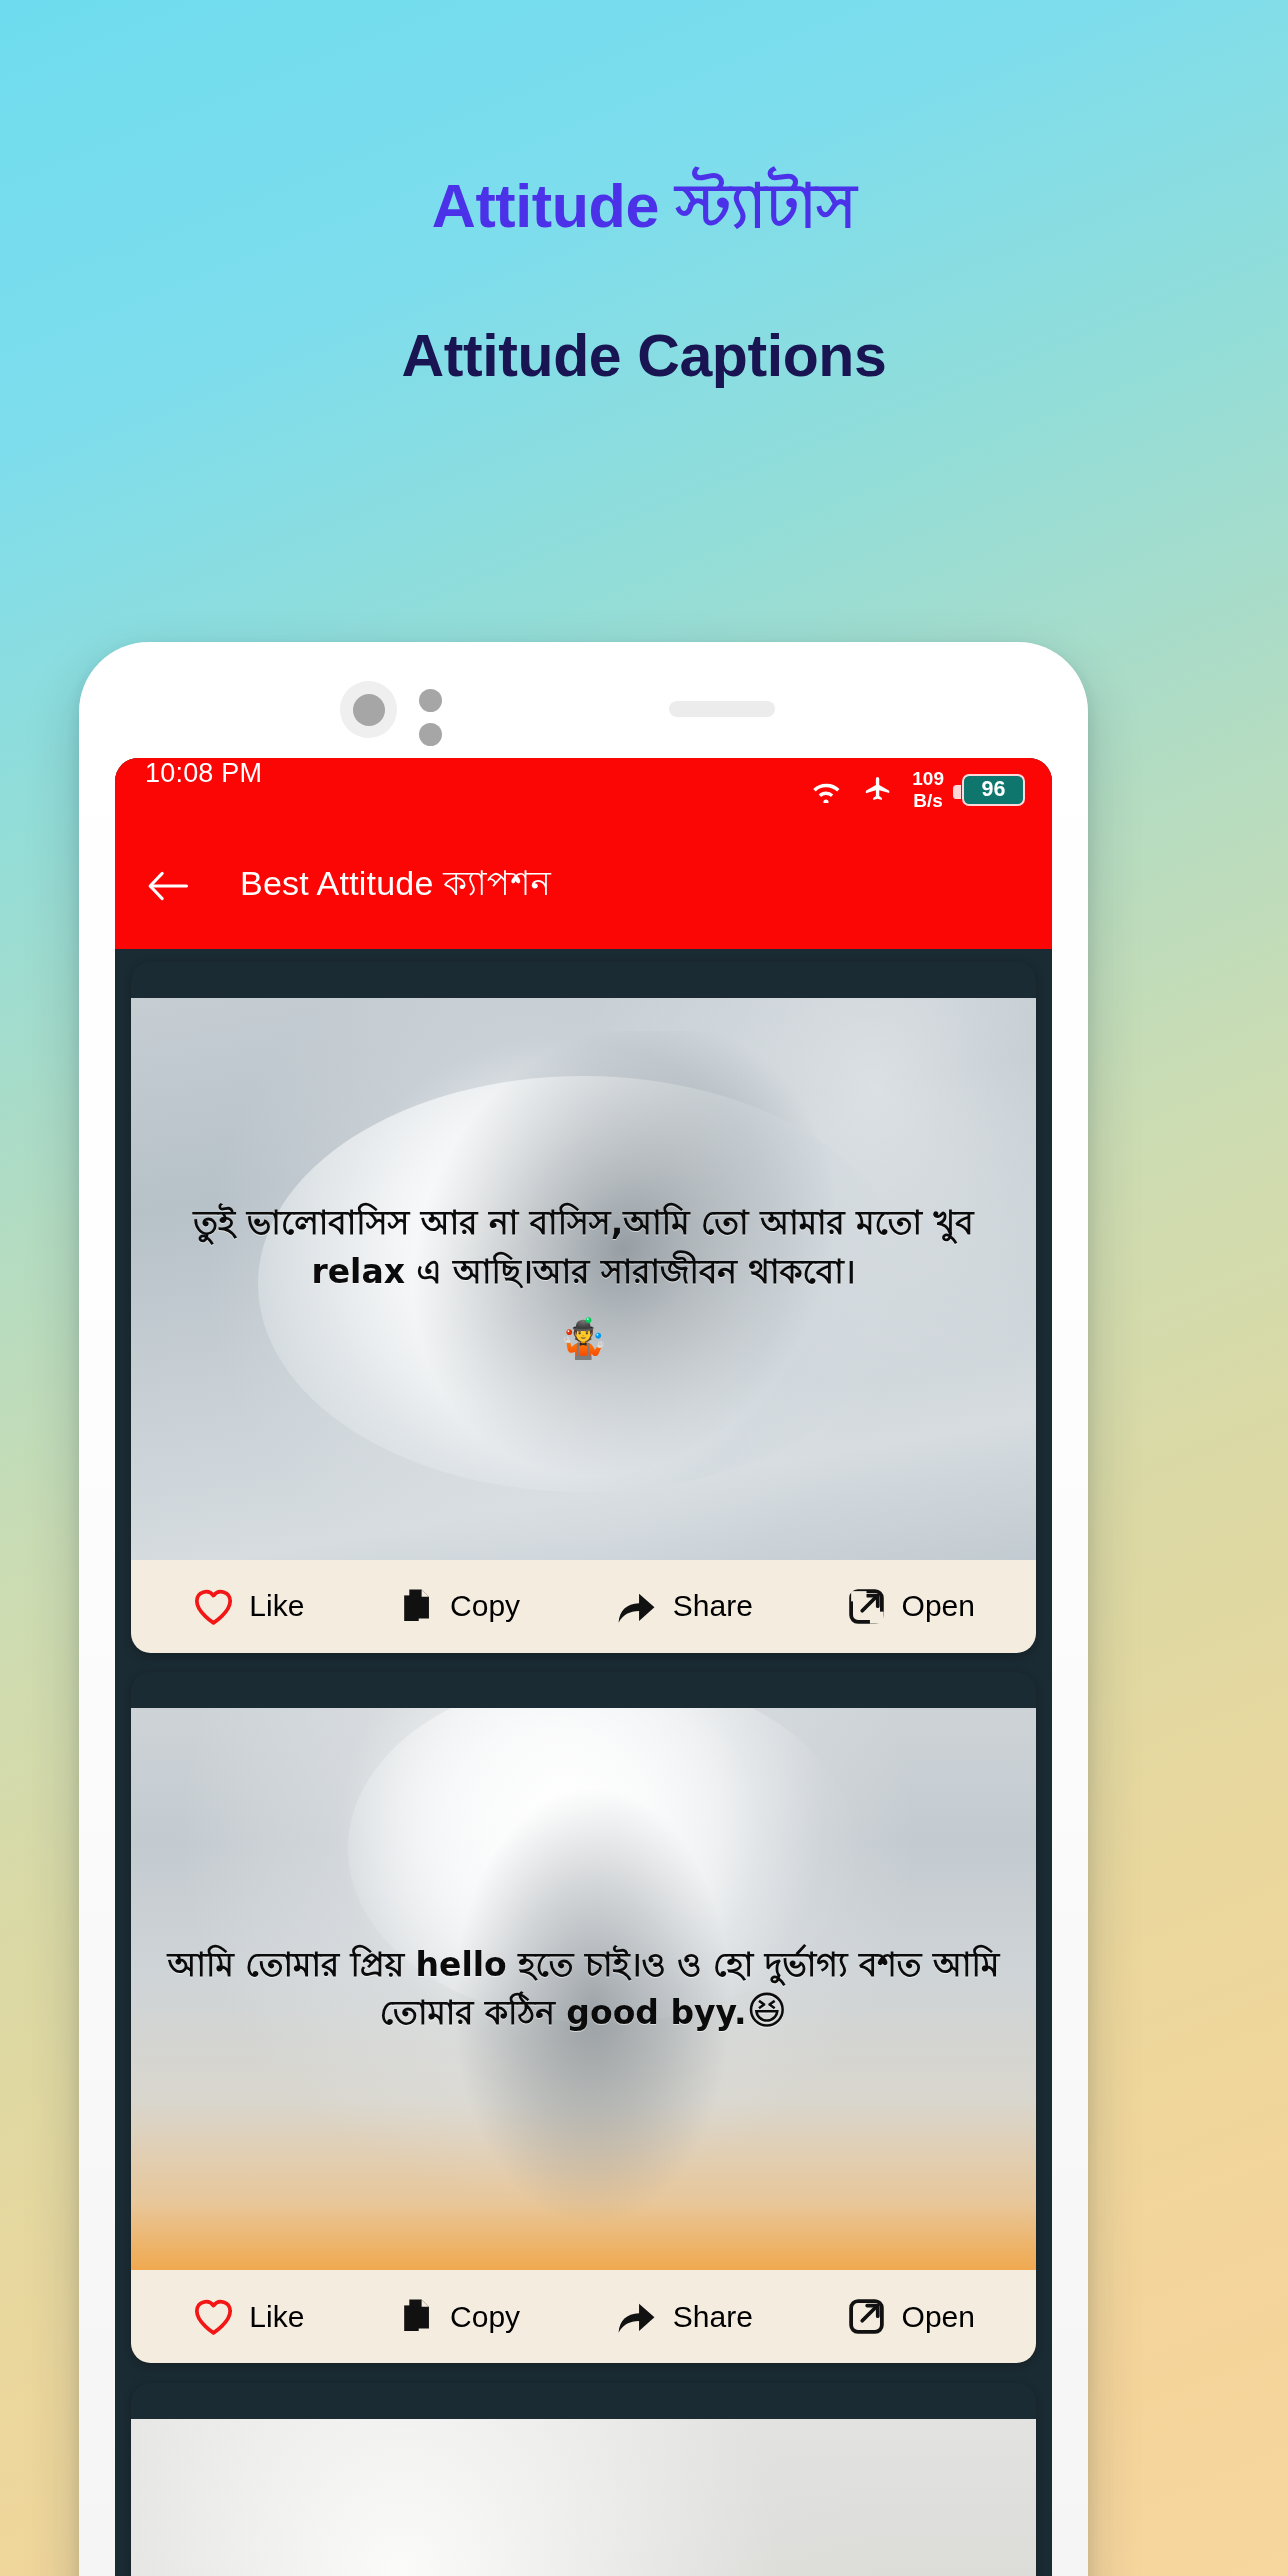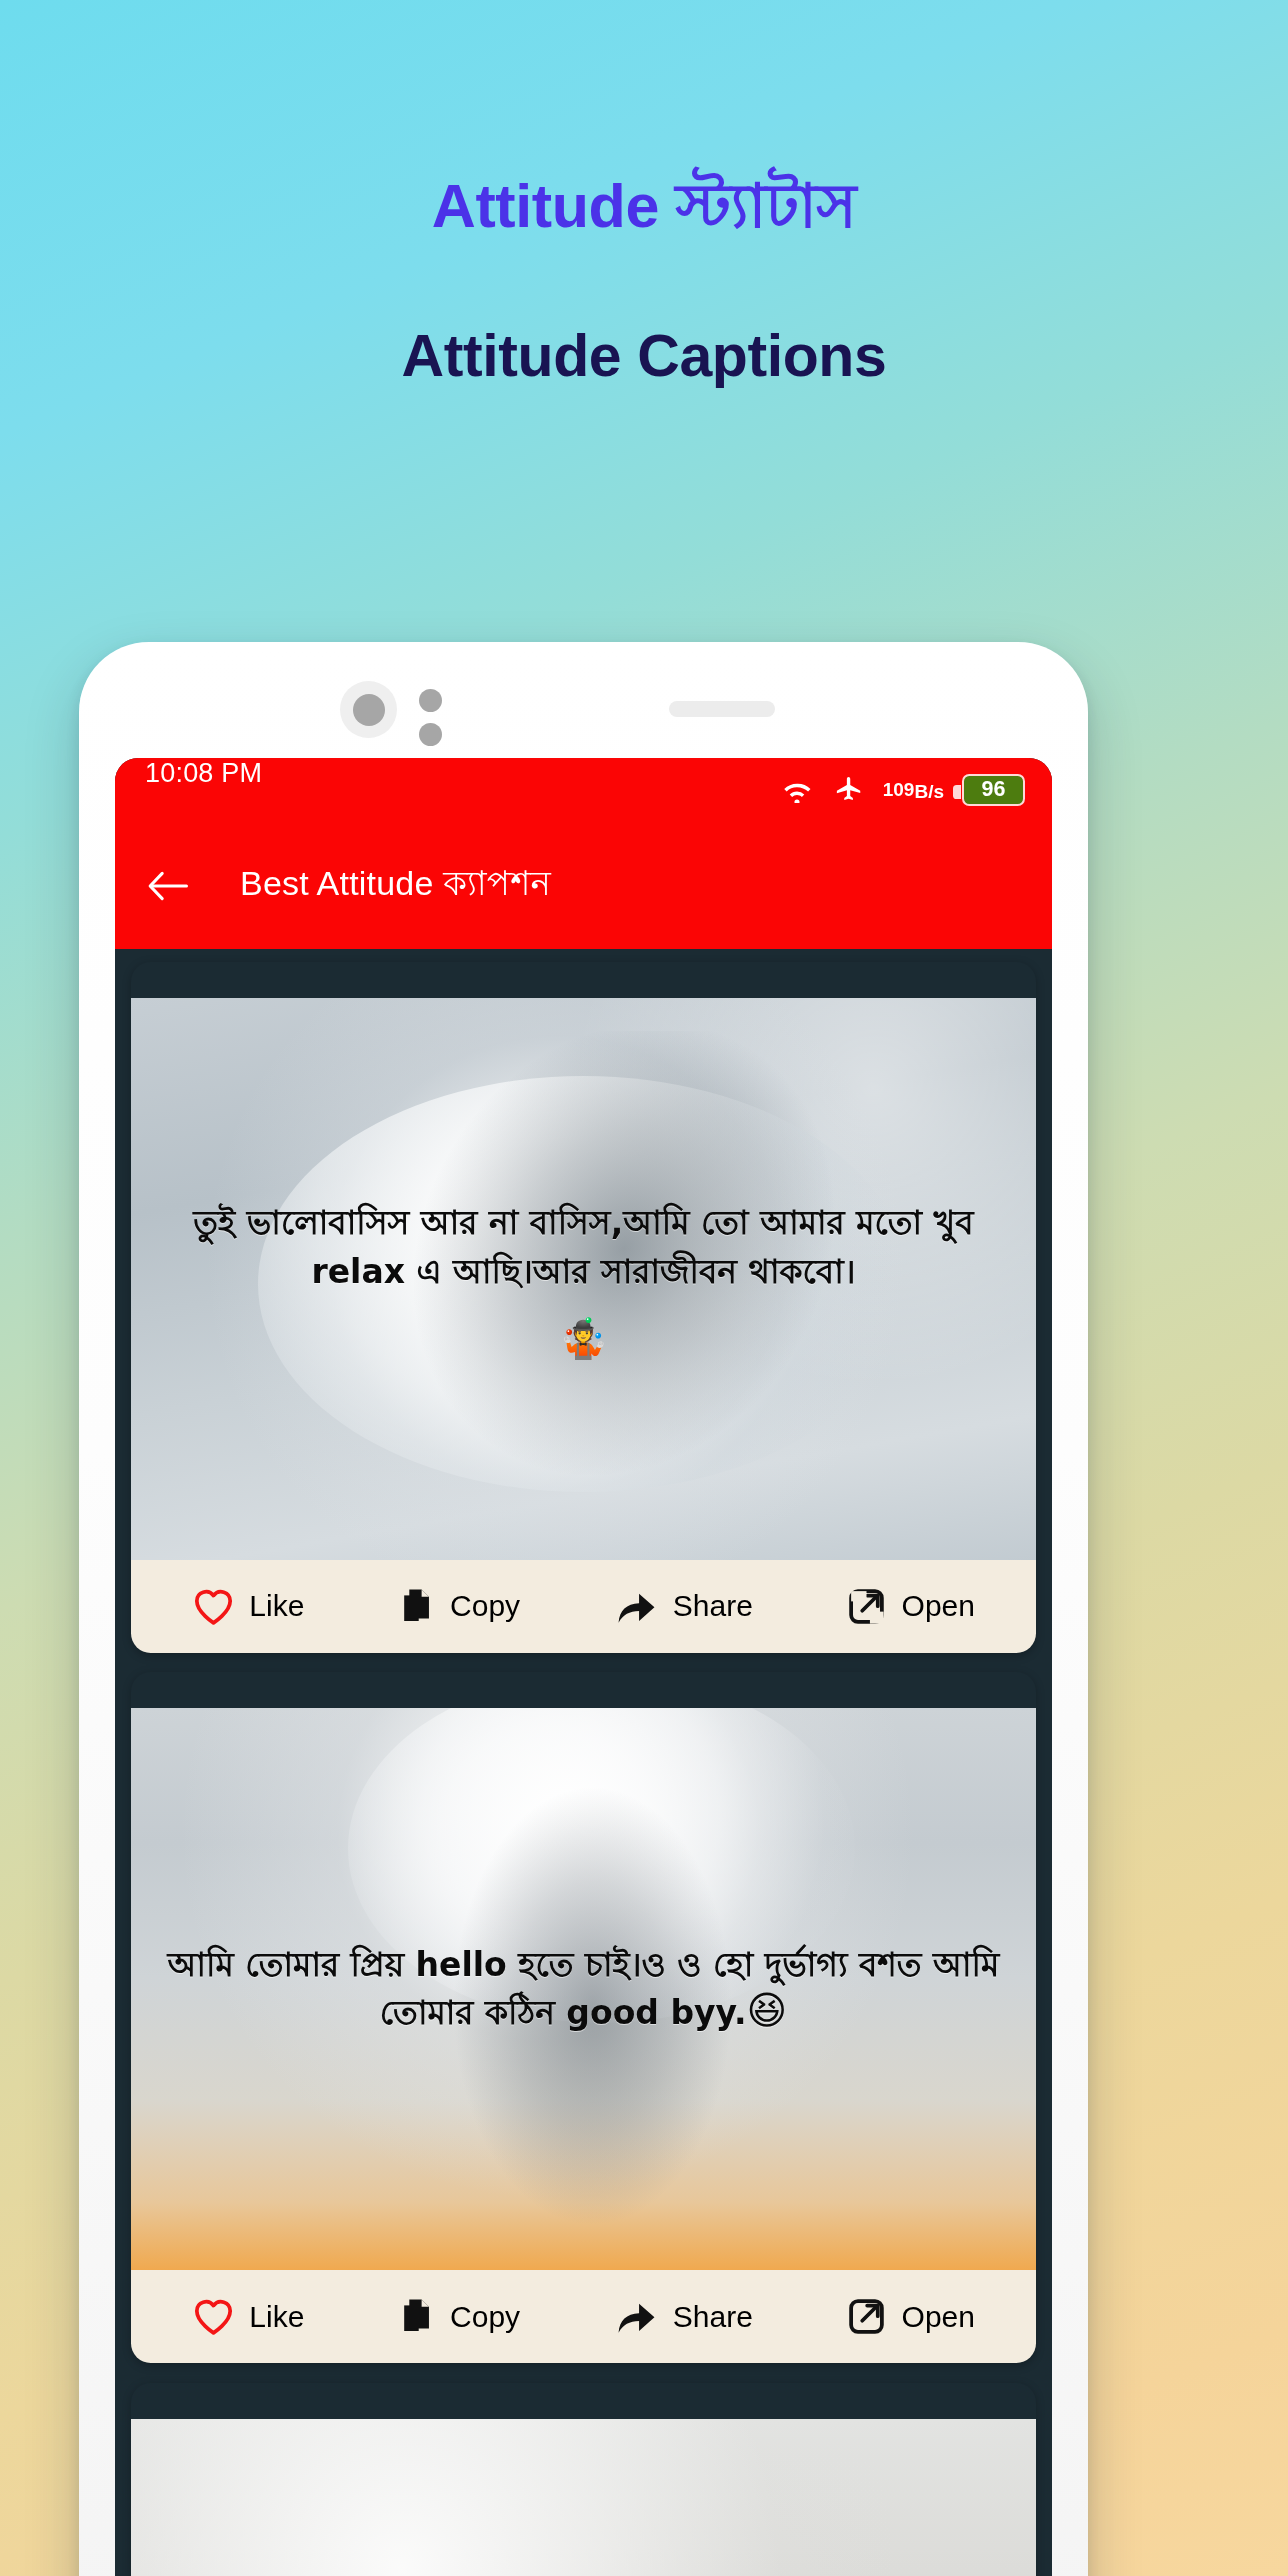--- a/index.html
+++ b/index.html
@@ -110,31 +110,31 @@
     color:#fff;
     gap:39px;
   }
   #status-clock { font-size:27px; font-weight:500; letter-spacing:0.2px; }
   #status-icons {
     margin-left:auto;
     display:flex; align-items:center; gap:18px;
   }
   .sysicon { display:block; }
   #net-speed {
-    display:flex; flex-direction:row;
+    display:flex; flex-direction:column;
     align-items:center; line-height:1.0;
     font-size:19px; font-weight:700;
   }
   #net-speed span + span { margin-top:3px; }
   #battery-pill {
     position:relative;
     width:63px; height:32px;
     border:2.7px solid #ffd9d9;
     border-radius:7.2px;
-    background:#4d7c0f;
+    background:#0f766e;
     display:flex; align-items:center; justify-content:center;
   }
   #battery-pill::before {
     content:""; position:absolute; left:-10.7px; top:9px;
     width:7.2px; height:14.3px; border-radius:3.6px 0 0 3.6px;
     background:#ffd9d9;
   }
   #battery-level { font-size:21.5px; font-weight:700; color:#fff; }
 
   

